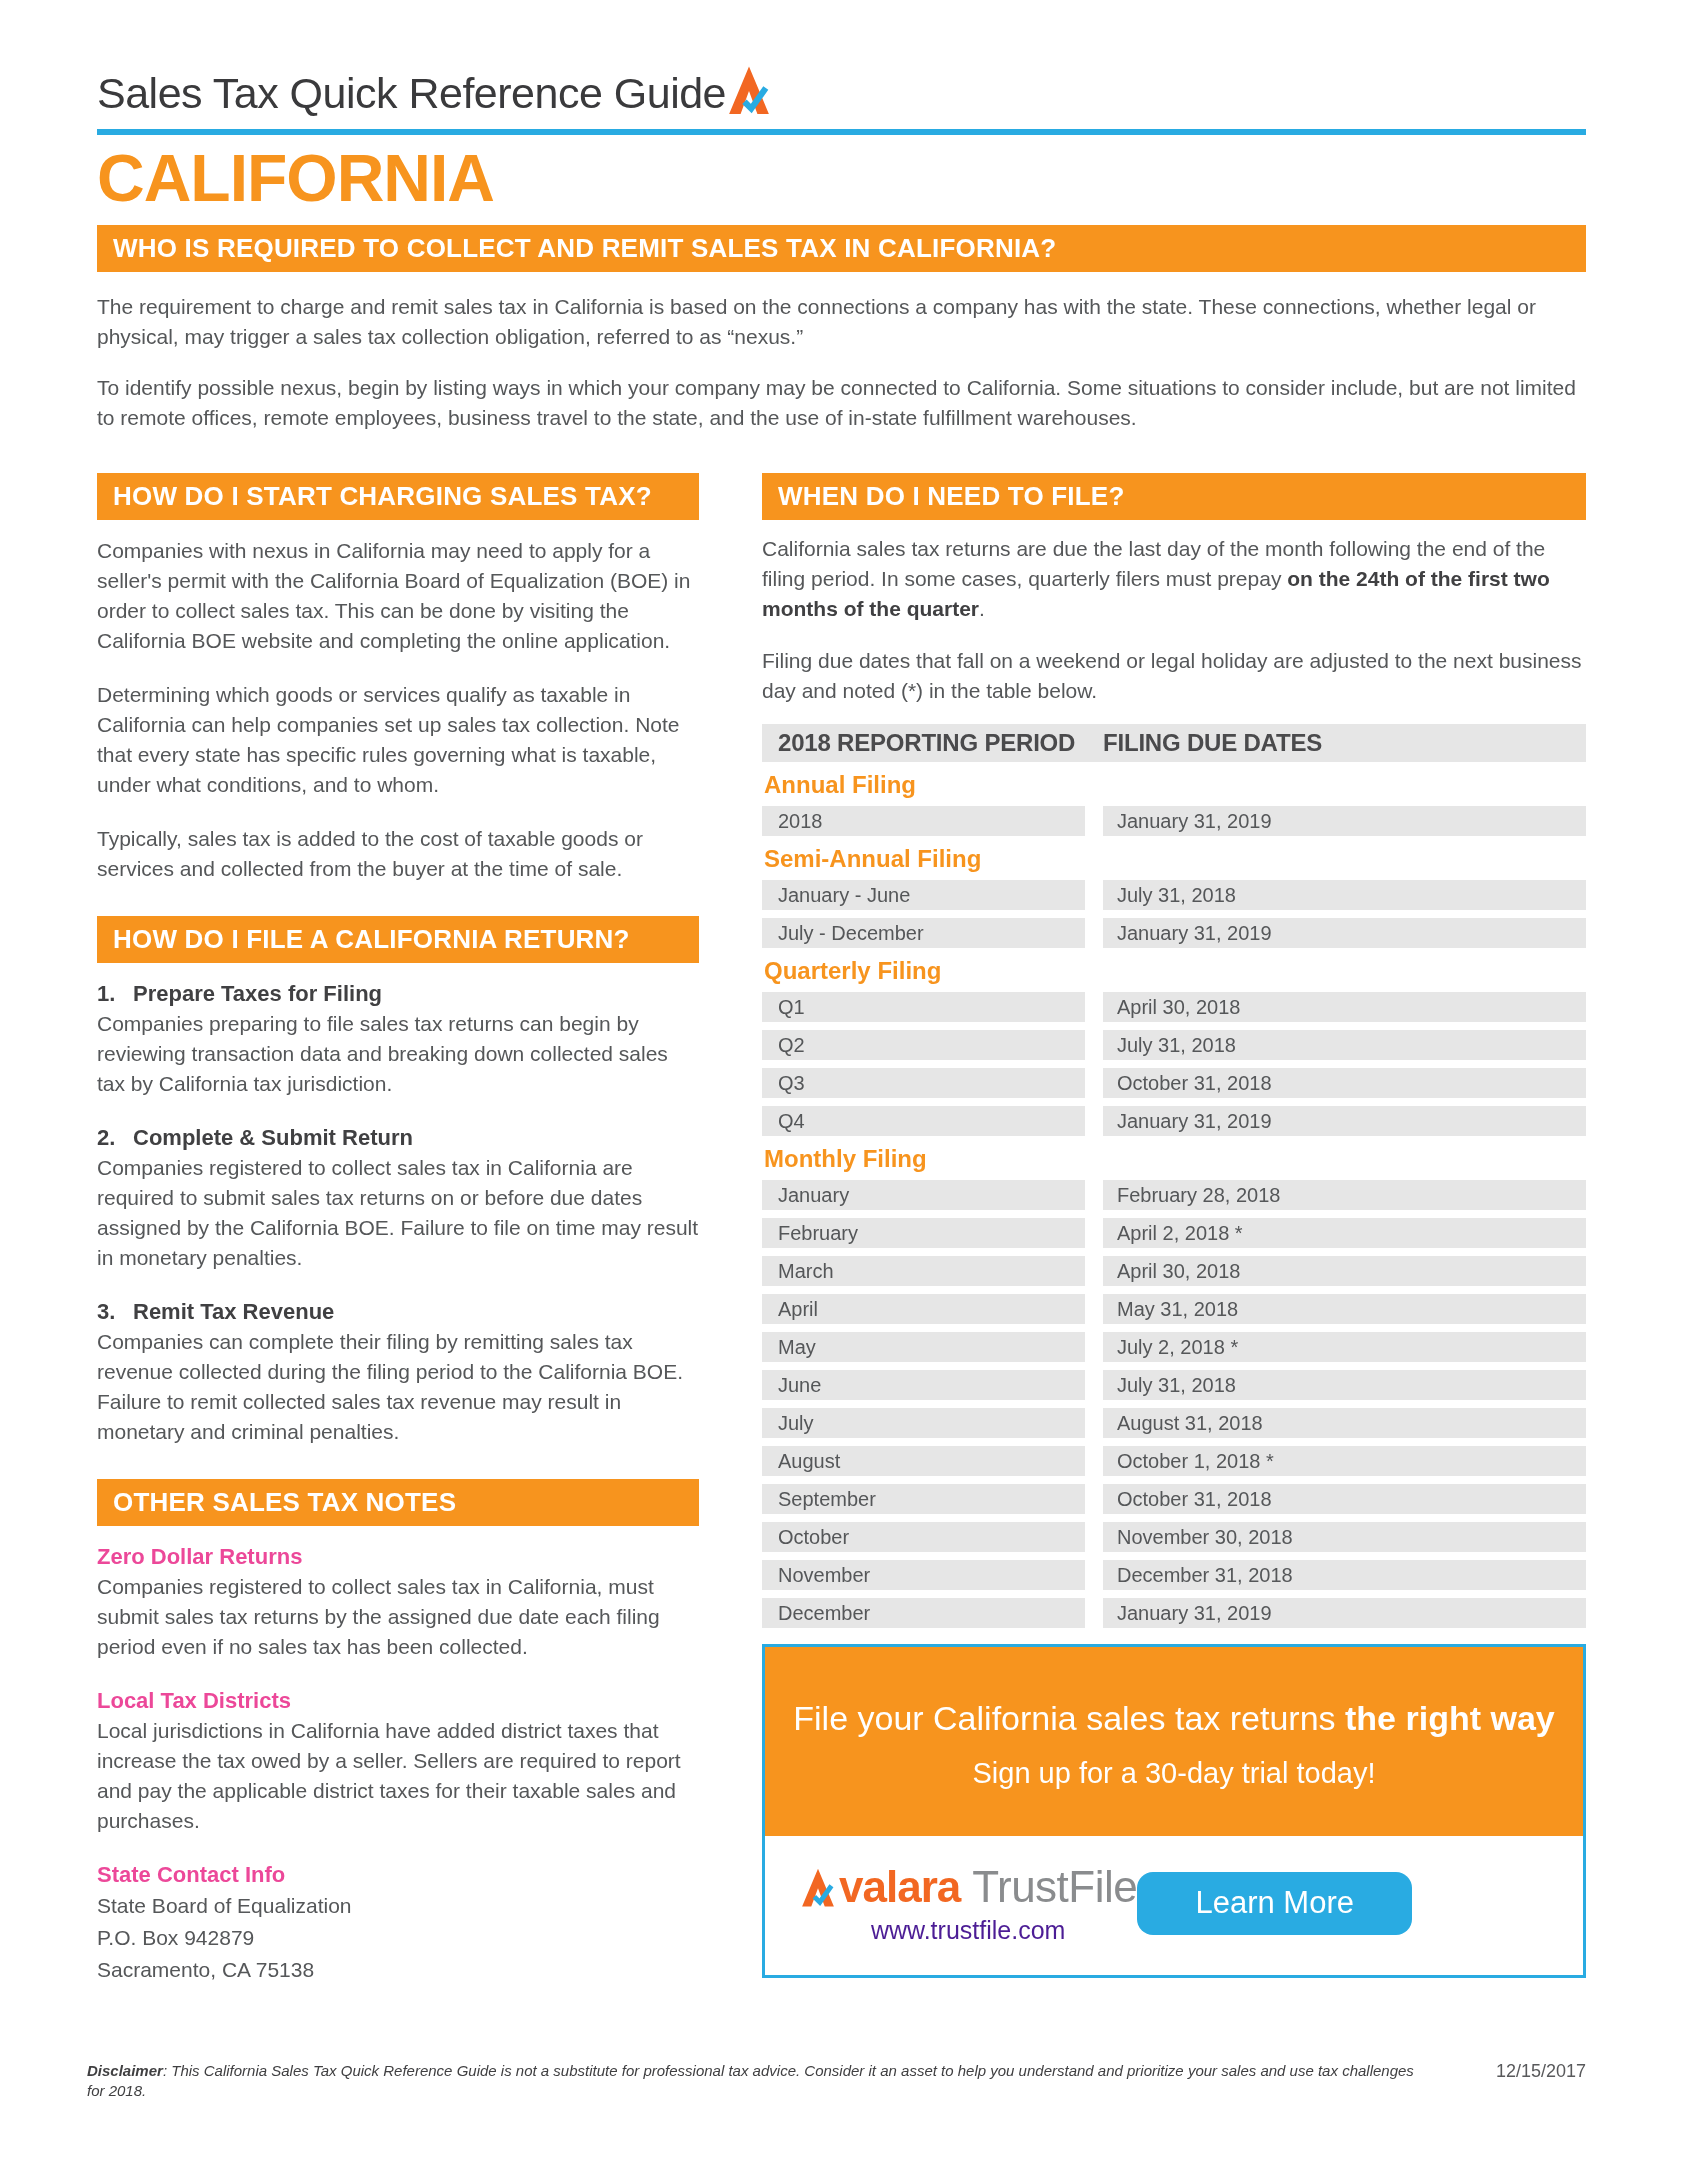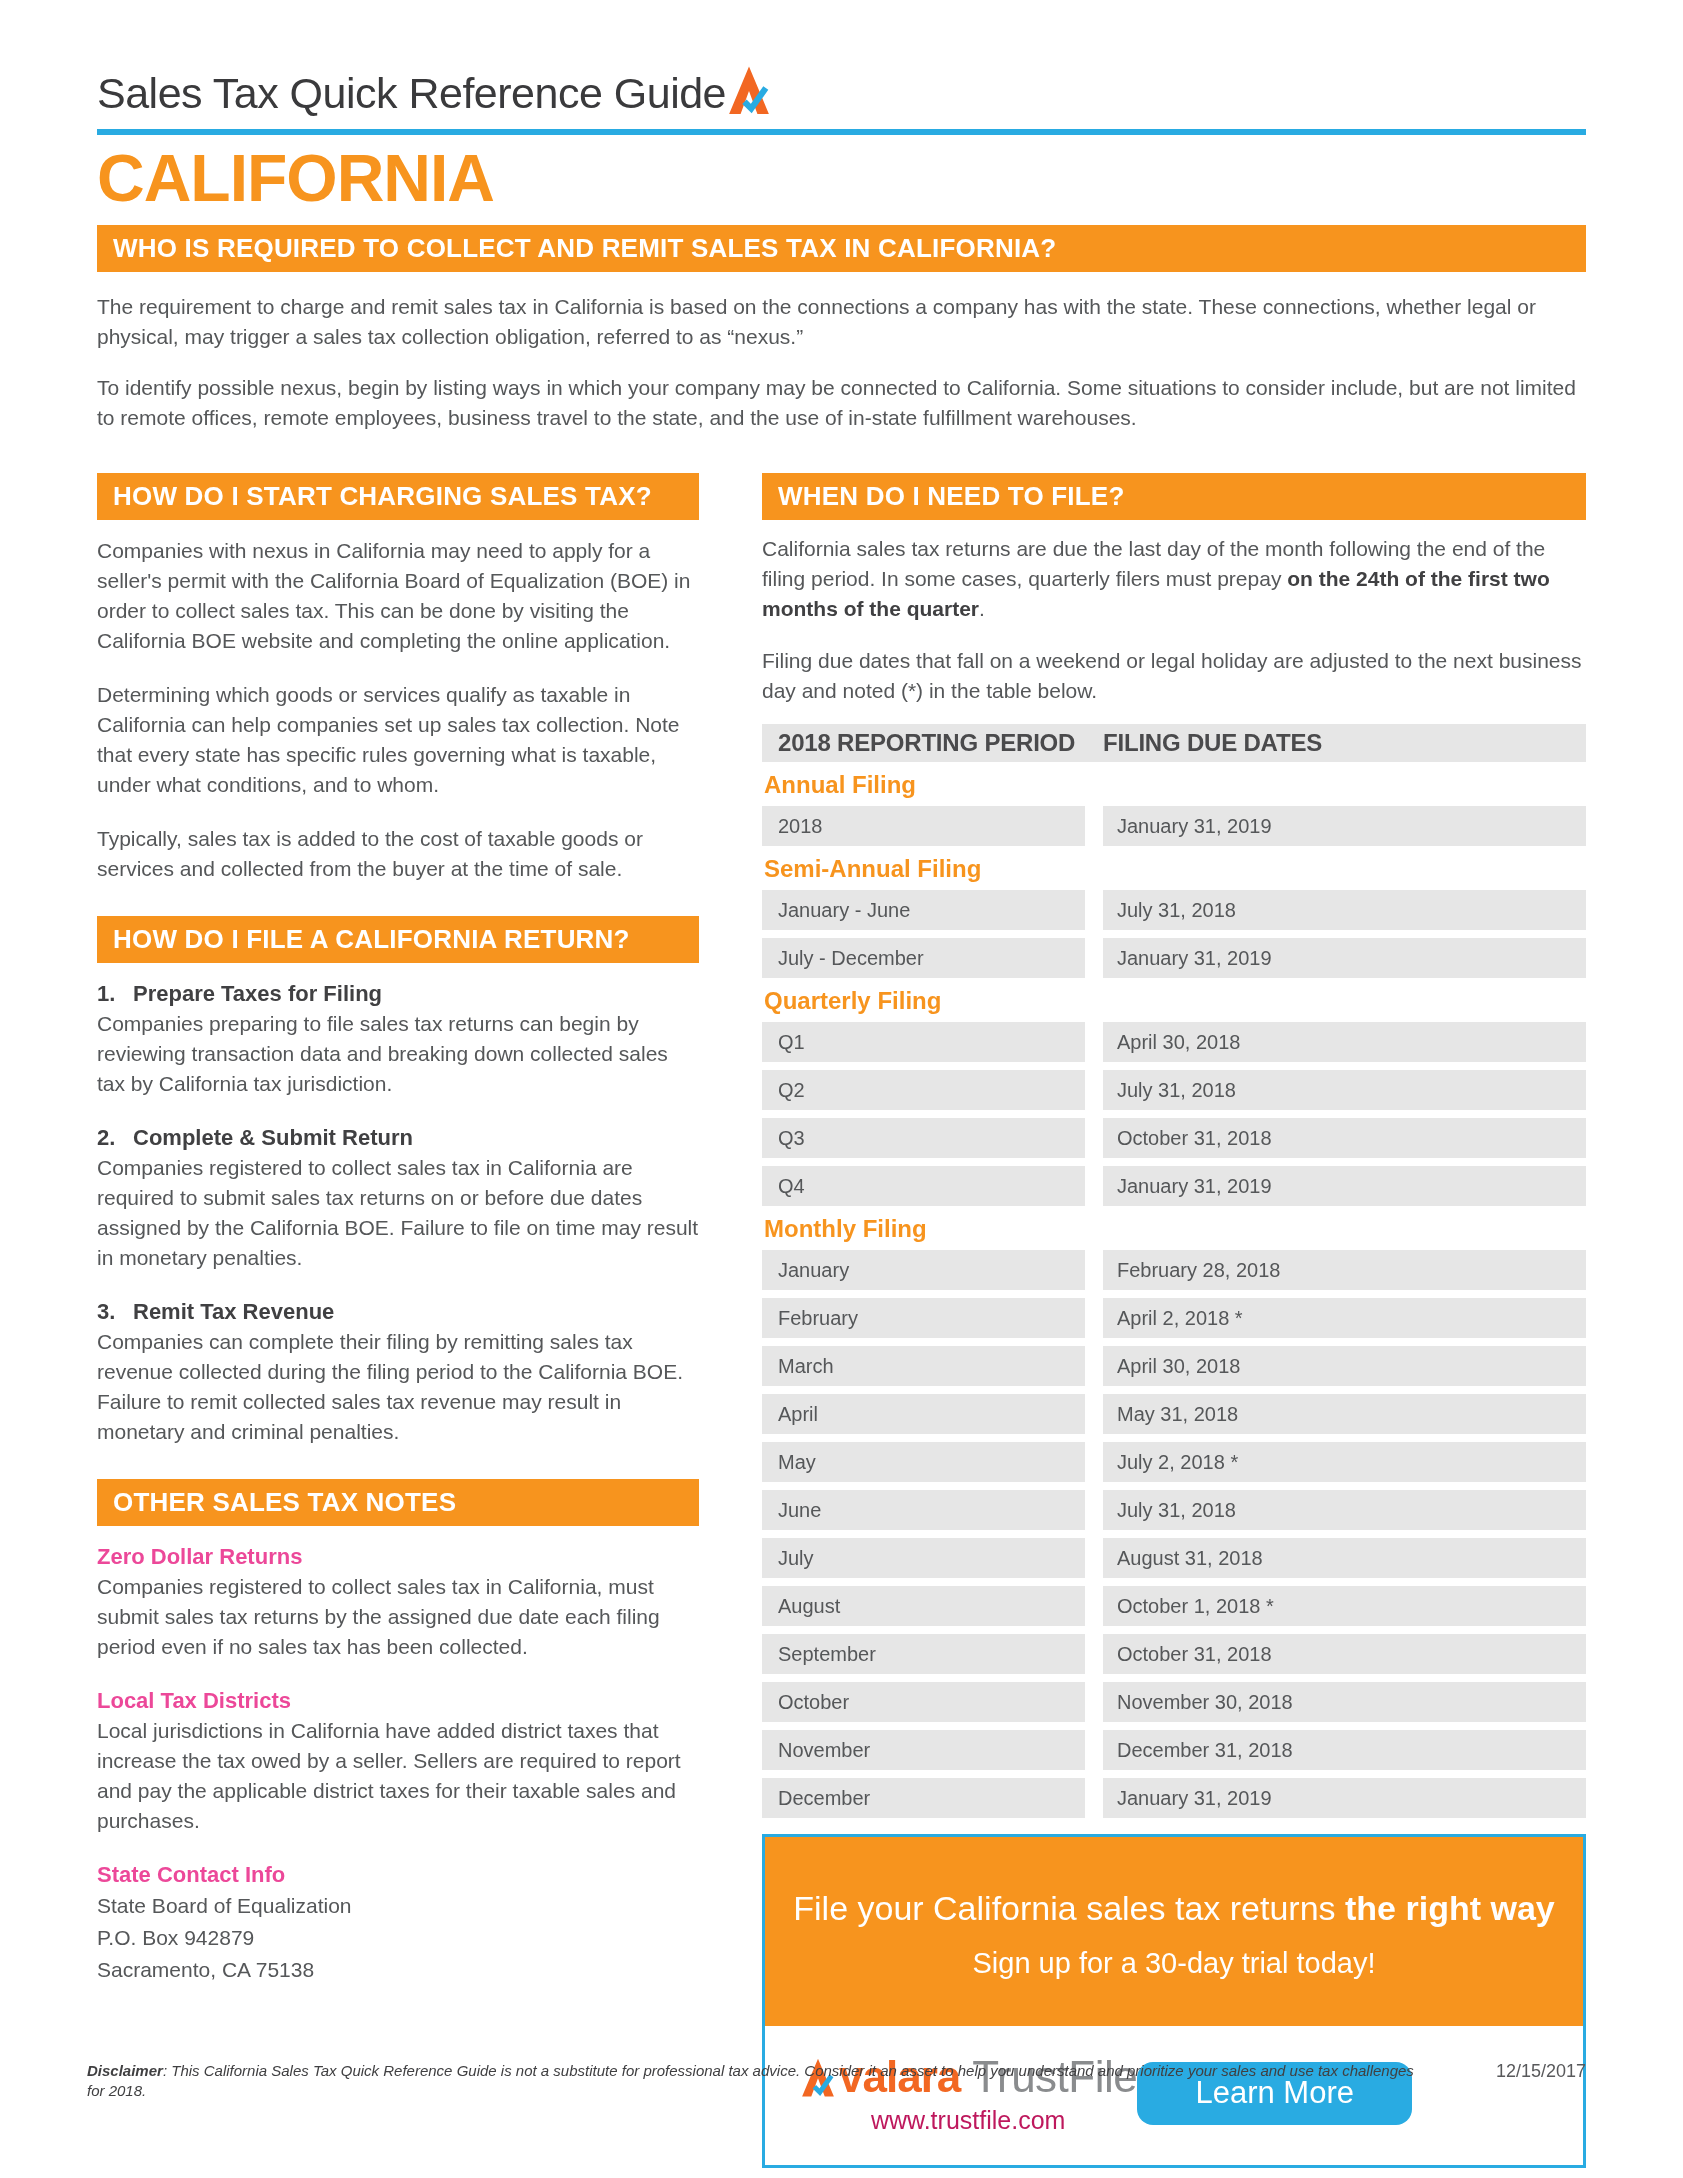--- a/index.html
+++ b/index.html
@@ -42,35 +42,35 @@
   .contact-line{font-size:21px;line-height:32px;}
   
   .thead{
     background:#e6e6e6;height:38px;display:flex;align-items:center;
     font-weight:700;font-size:24px;color:#4a4a4c;margin-top:18px;letter-spacing:-0.2px;
   }
   .thead .h-left{width:325px;padding-left:16px;flex:none;}
   .thead .h-right{flex:1;}
   .group-title{font-size:24px;font-weight:700;color:#f7941e;margin:9px 0 7px 2px;line-height:28px;}
   .trow{display:flex;margin-bottom:8px;}
-  .tcell{background:#e6e6e6;height:40px;display:flex;align-items:center;font-size:20px;color:#555759;}
+  .tcell{background:#e6e6e6;height:30px;display:flex;align-items:center;font-size:20px;color:#555759;}
   .tcell.left{width:307px;flex:none;padding-left:16px;margin-right:18px;}
   .tcell.right{flex:1;padding-left:14px;}
   
   .ad{border:3px solid #29abe2;margin-top:16px;background:#fff;}
   .ad-top{background:#f7941e;color:#fff;text-align:center;padding:51px 20px 46px 20px;}
   .ad-headline{font-size:34px;font-weight:400;line-height:1.2;}
   .ad-headline b{font-weight:700;}
   .ad-subline{font-size:29px;font-weight:400;margin-top:18px;}
   .ad-bottom{display:flex;align-items:center;padding:26px 34px 30px 34px;background:#fff;}
   .tf-logo-row{display:flex;align-items:center;}
   .tf-mark{width:38px;height:44px;margin-right:2px;}
   .tf-avalara{font-size:44px;font-weight:700;color:#f26722;letter-spacing:-1px;}
   .tf-trustfile{font-size:44px;font-weight:400;color:#8a8c8e;margin-left:12px;letter-spacing:-0.5px;}
-  .tf-url{font-size:25px;color:#be185d;text-align:center;margin-top:4px;}
+  .tf-url{font-size:25px;color:#4c1d95;text-align:center;margin-top:4px;}
   .learn-btn{
     background:#29abe2;color:#fff;font-size:31px;border:none;border-radius:16px;
     width:275px;height:63px;display:flex;align-items:center;justify-content:center;
     font-family:"Liberation Sans",sans-serif;cursor:pointer;
   }
   
   .footer{
     position:absolute;left:87px;right:97px;top:2061px;
     display:flex;justify-content:space-between;align-items:flex-start;
   }

